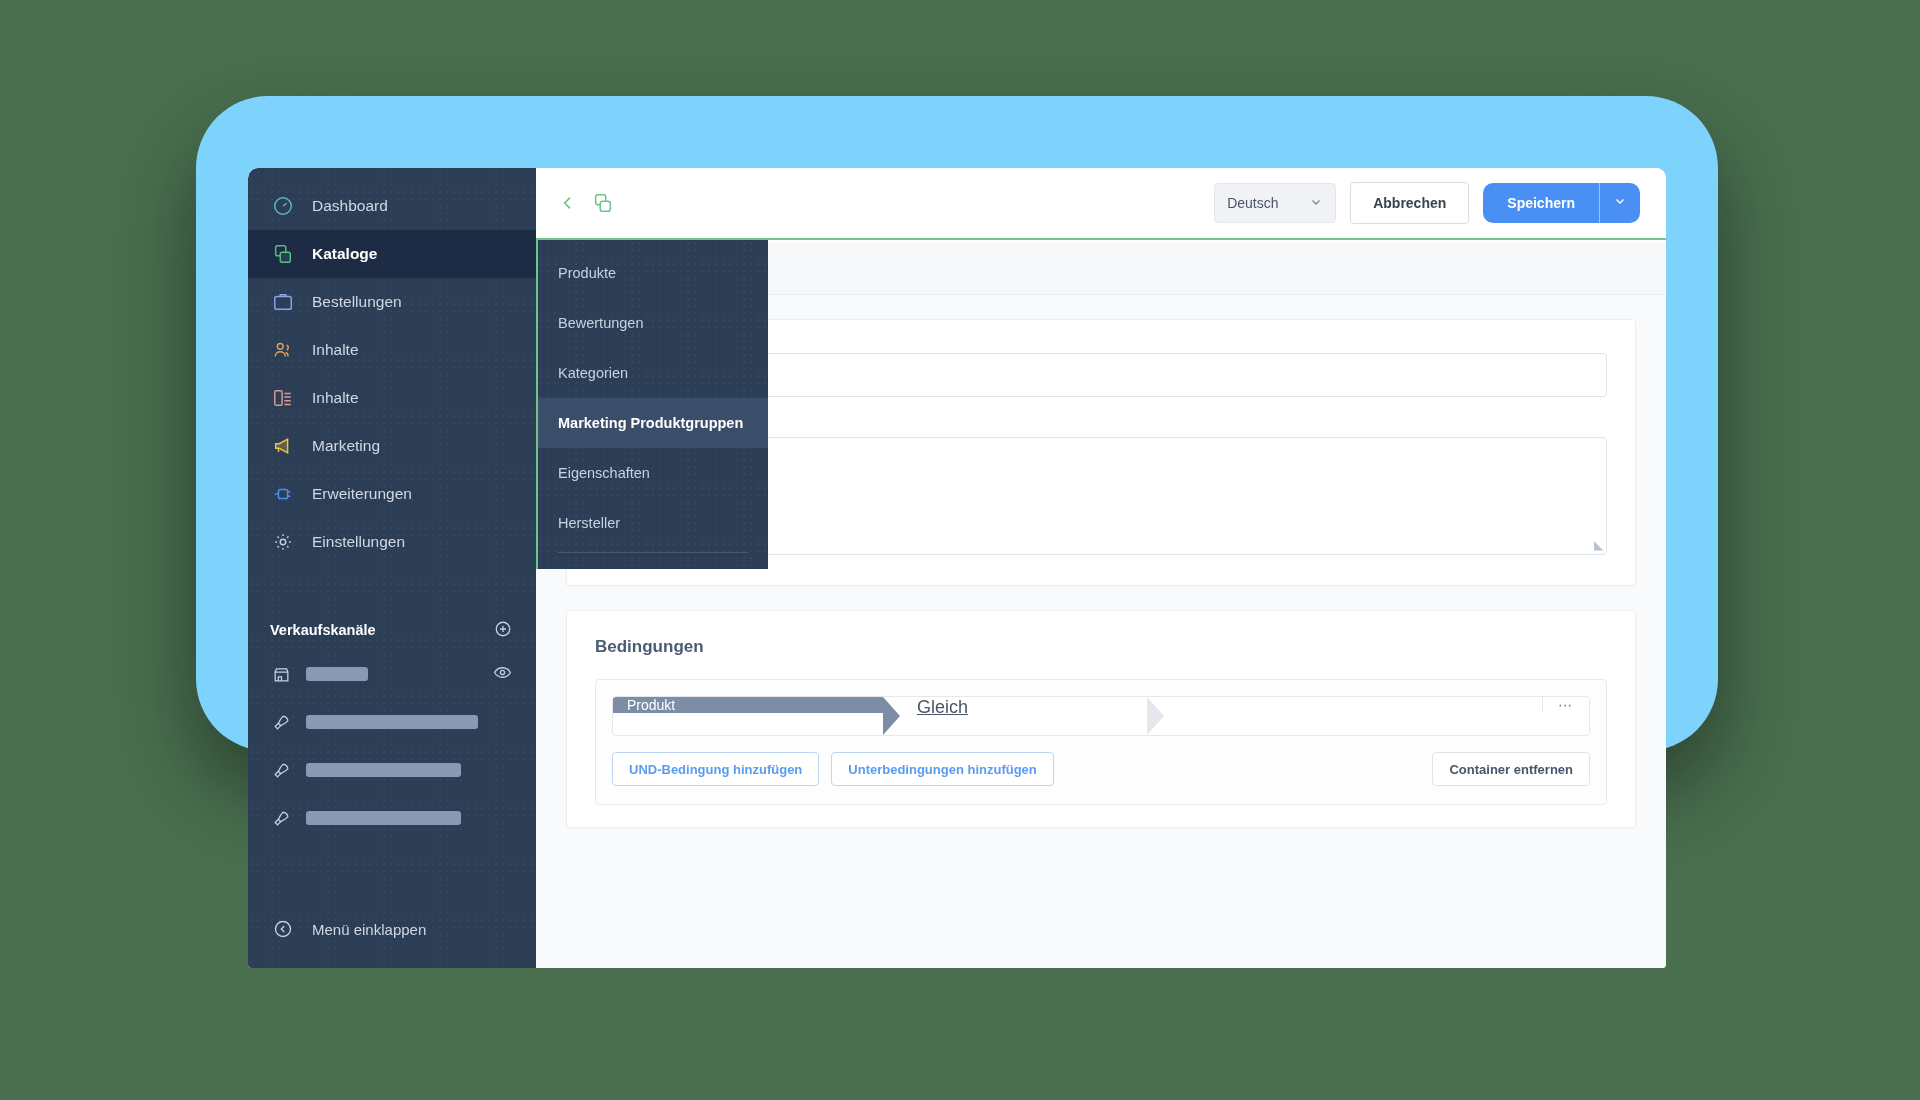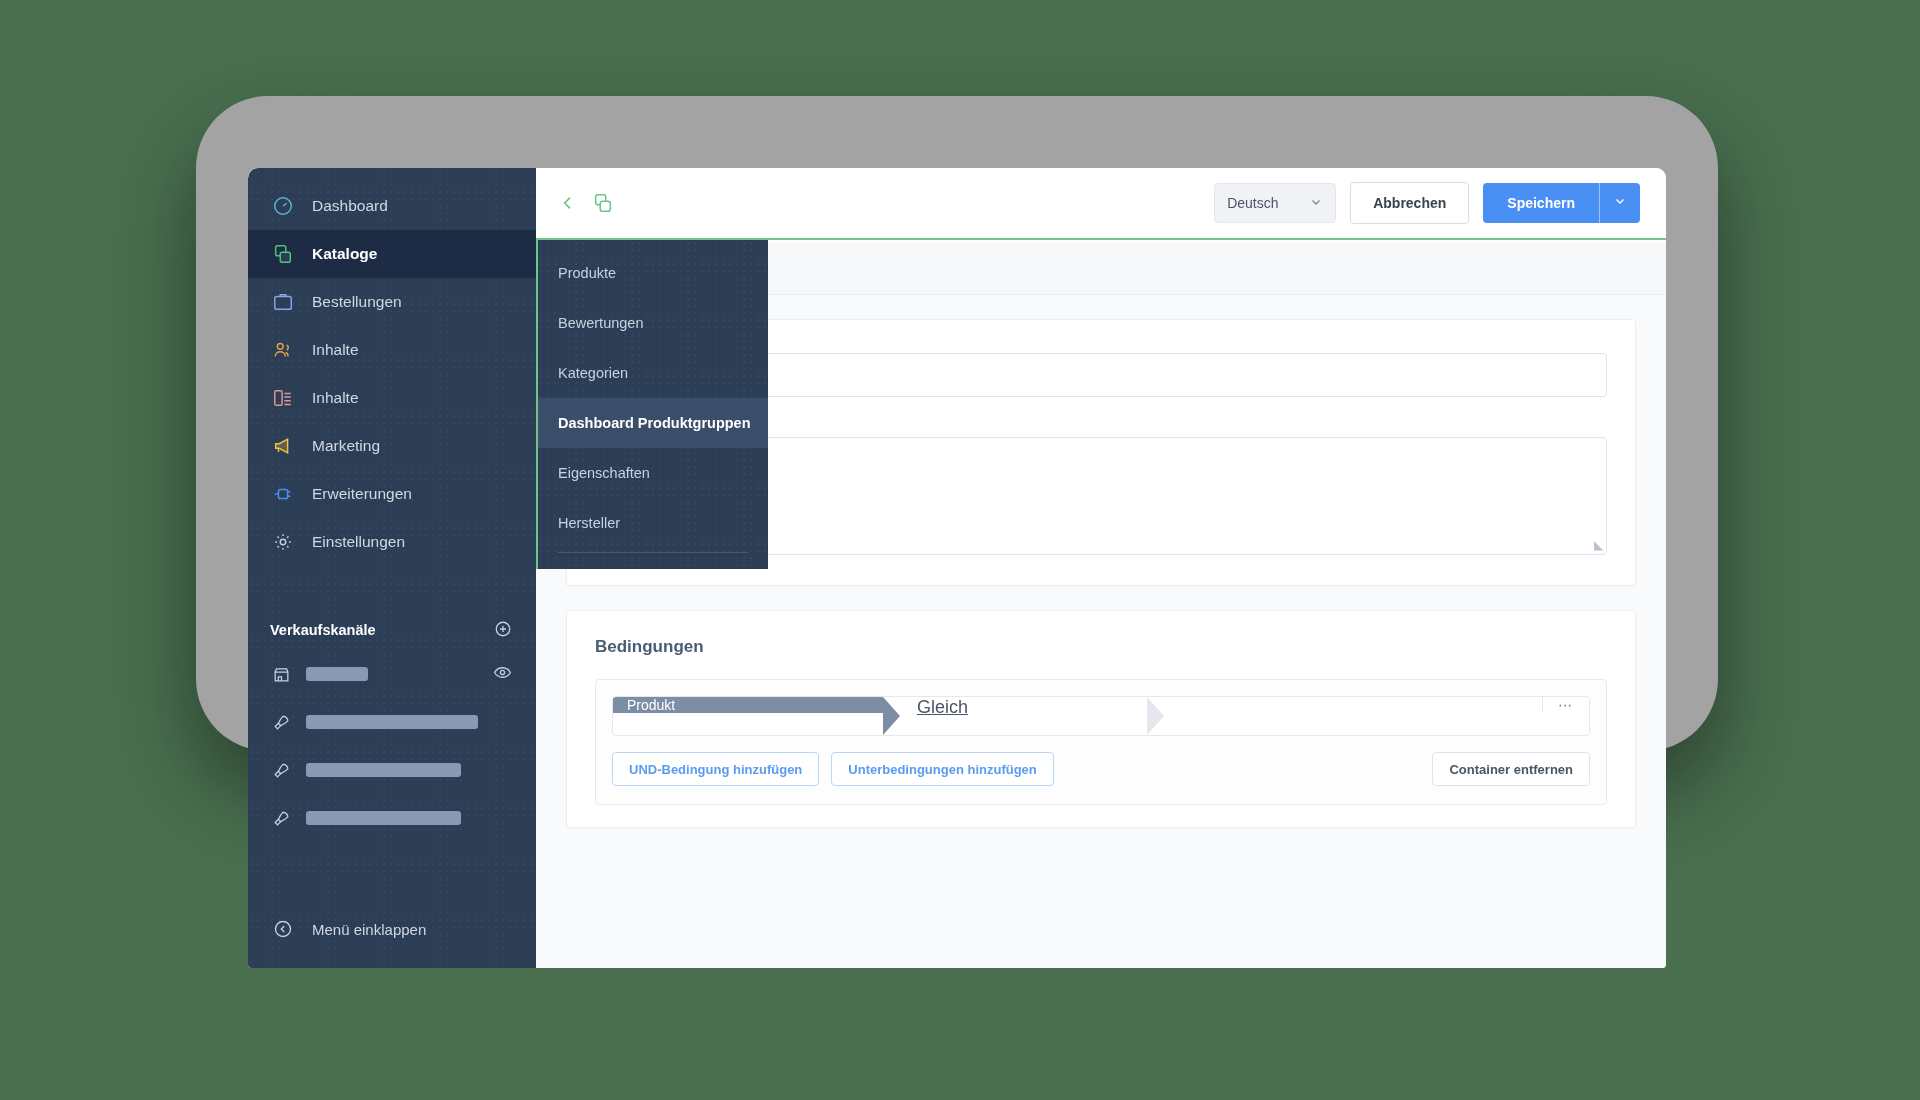--- a/index.html
+++ b/index.html
@@ -18,21 +18,21 @@
     background: #4a7050;
   }
 
   
   #device {
     position: absolute;
     left: 196px;
     top: 96px;
     width: 1522px;
     height: 655px;
-    background: #a3a3a3;
+    background: #7dd3fc;
     border-radius: 72px;
     box-shadow: 0 40px 90px rgba(0,0,0,0.45);
   }
 
   #screen {
     position: absolute;
     left: 52px;
     top: 72px;
     width: 1418px;
     height: 800px;
@@ -199,21 +199,21 @@
     font-size: 14px;
     font-weight: bold;
     color: #37434f;
     display: flex;
     align-items: center;
     margin-right: 14px;
   }
   .btn-save-group {
     height: 40px;
     display: flex;
-    border-radius: 4px;
+    border-radius: 10px;
     overflow: hidden;
   }
   .btn-save {
     background: #4a90f4;
     color: #ffffff;
     font-size: 14px;
     font-weight: bold;
     padding: 0 24px;
     display: flex;
     align-items: center;
@@ -647,21 +647,21 @@
         <div class="flyout-item">
           <span>Produkte</span>
         </div>
         <div class="flyout-item">
           <span>Bewertungen</span>
         </div>
         <div class="flyout-item">
           <span>Kategorien</span>
         </div>
         <div class="flyout-item active">
-          <span>Dashboard Produktgruppen</span>
+          <span>Marketing Produktgruppen</span>
         </div>
         <div class="flyout-item">
           <span>Eigenschaften</span>
         </div>
         <div class="flyout-item">
           <span>Hersteller</span>
         </div>
         <div class="flyout-sep"></div>
       </div>
 

